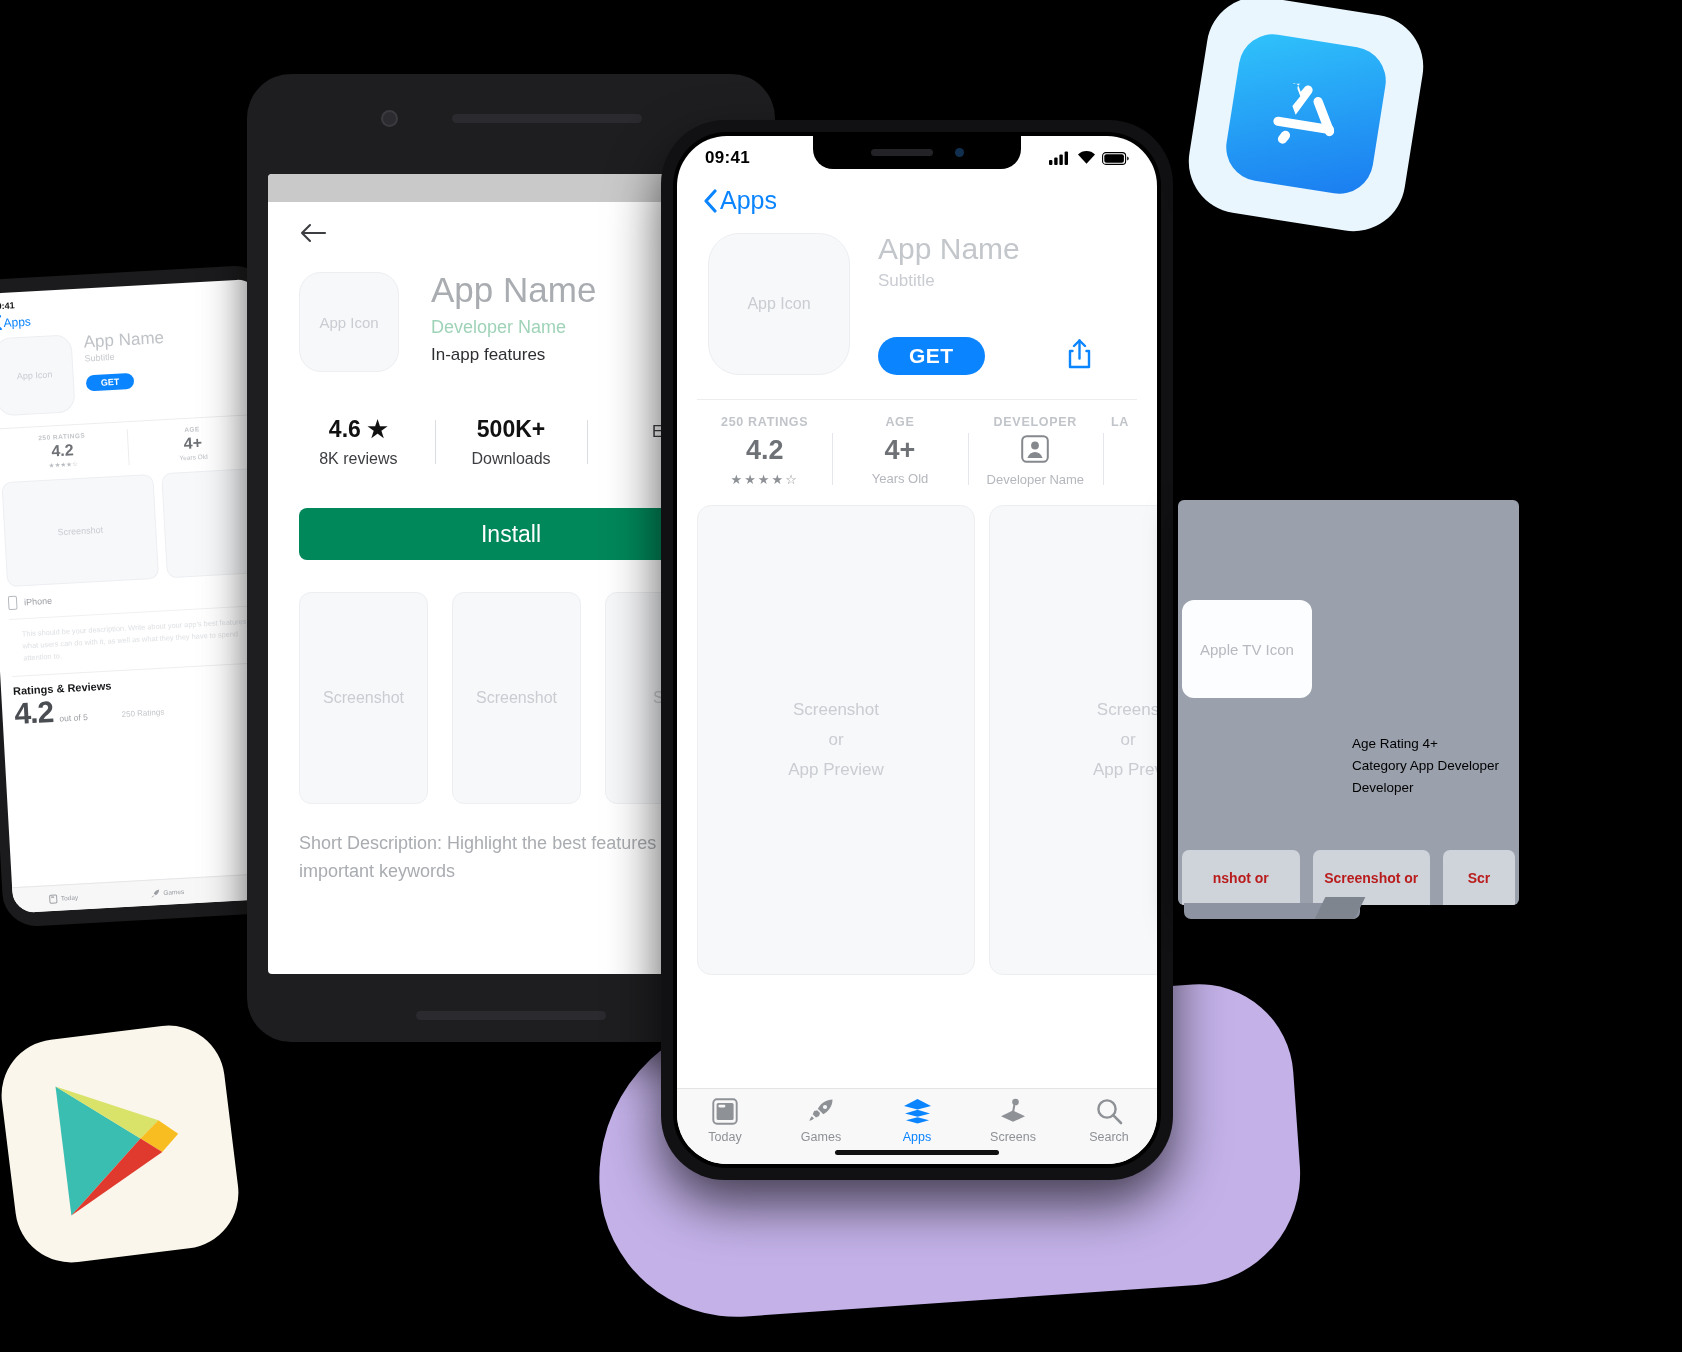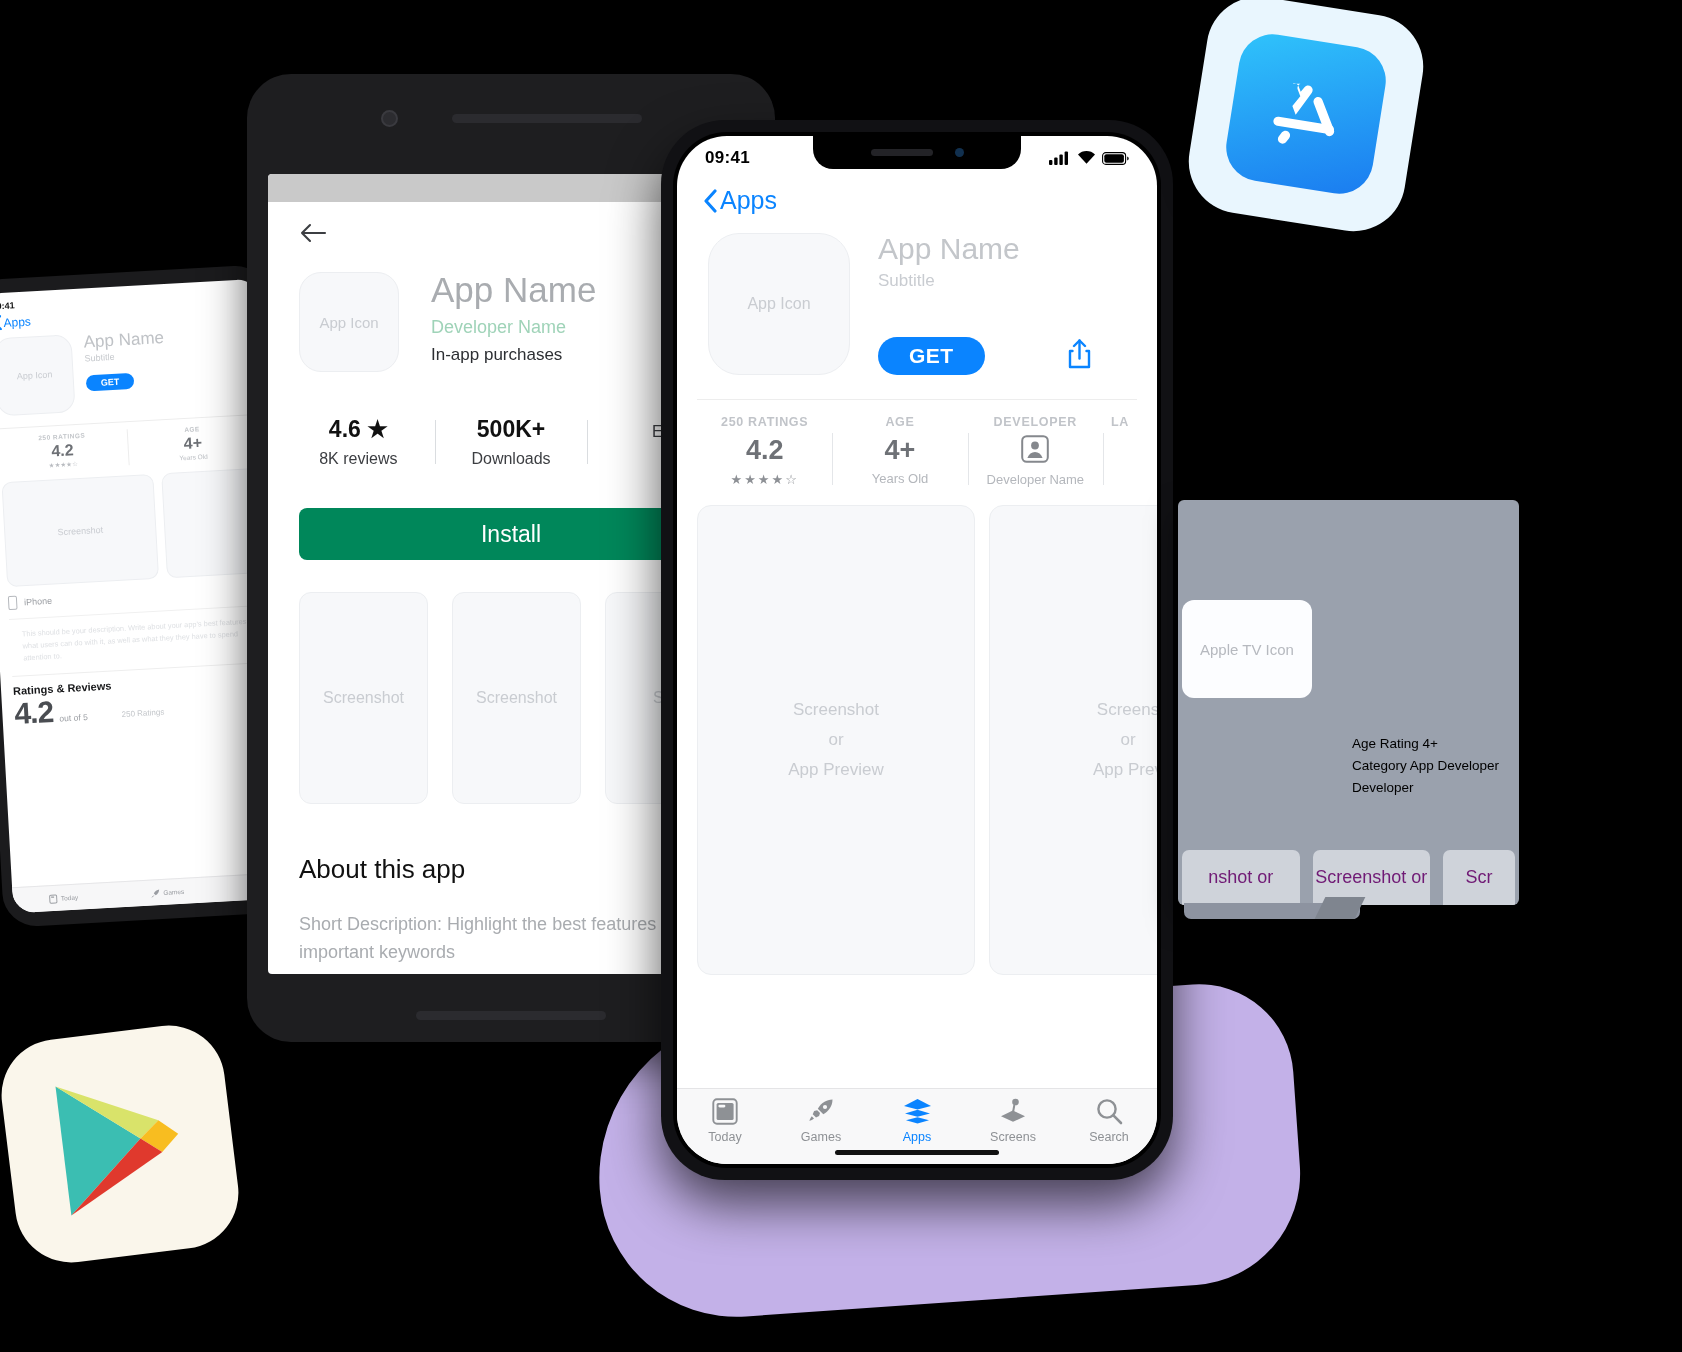--- a/index.html
+++ b/index.html
@@ -167,21 +167,21 @@
   }
   #appletv .tvicon{ position:absolute; left:4px; top:100px; width:130px; height:98px;
     background:#fcfdff; border-radius:12px; display:flex; align-items:center;
     justify-content:center; color:#b6b9bf; font-size:15px;}
   #appletv .tvmeta{ position:absolute; right:20px; top:233px; color:#000000;
     font-size:13.5px; line-height:1.62;}
   #appletv .tvrow{ position:absolute; left:0; right:0; bottom:0; display:flex;
     gap:13px; padding:0 4px;}
   #appletv .tvshot{ flex:1; height:55px; background:#cfd3da; border-radius:7px 7px 0 0;
     display:flex; align-items:center; justify-content:center;
-    color:#701a75; font-size:18px;}
+    color:#b91c1c; font-size:14px;font-weight:bold;}
   #tvstand{ position:absolute; left:1184px; top:903px; width:176px; height:16px;
     background:#8d93a0; border-radius:0 0 7px 7px;}
   #tvstand2{ position:absolute; left:1320px; top:897px; width:40px; height:22px;
     background:#7f858f; transform:skewX(-26deg);}
 
   
   #appstore-badge{
     position:absolute; left:1197px; top:5px; width:218px; height:218px;
     background:#e9f6fe; border-radius:52px; transform:rotate(9deg);
     box-shadow:0 10px 26px rgba(0,0,0,.35);
@@ -295,21 +295,21 @@
         <svg width="28" height="22" viewBox="0 0 28 22">
           <path d="M26 11H3M11 3L3 11l8 8" stroke="#3c3e42" stroke-width="2.1" fill="none" stroke-linecap="round" stroke-linejoin="round"></path>
         </svg>
       </div>
 
       <div class="ahero">
         <div class="ph aicon">App Icon</div>
         <div>
           <div class="aname">App Name</div>
           <div class="adev">Developer Name</div>
-          <div class="aiap">In-app purchases</div>
+          <div class="aiap">In-app features</div>
         </div>
       </div>
 
       <div class="astats">
         <div class="astat">
           <div class="v">4.6 ★</div>
           <div class="s">8K reviews</div>
         </div>
         <div class="astat">
           <div class="v">500K+</div>
@@ -322,21 +322,20 @@
       </div>
 
       <div class="install">Install</div>
 
       <div class="ashots">
         <div class="ph ashot">Screenshot</div>
         <div class="ph ashot">Screenshot</div>
         <div class="ph ashot">Scre</div>
       </div>
 
-      <div class="about">About this app</div>
       <div class="adesc">Short Description: Highlight the best features and include important keywords</div>
     </div>
   </div>
 
   <div id="iphone">
     <div class="inner">
       <div class="screen">
         <div class="notch">
           <div class="nspk"></div>
           <div class="ncam"></div>

